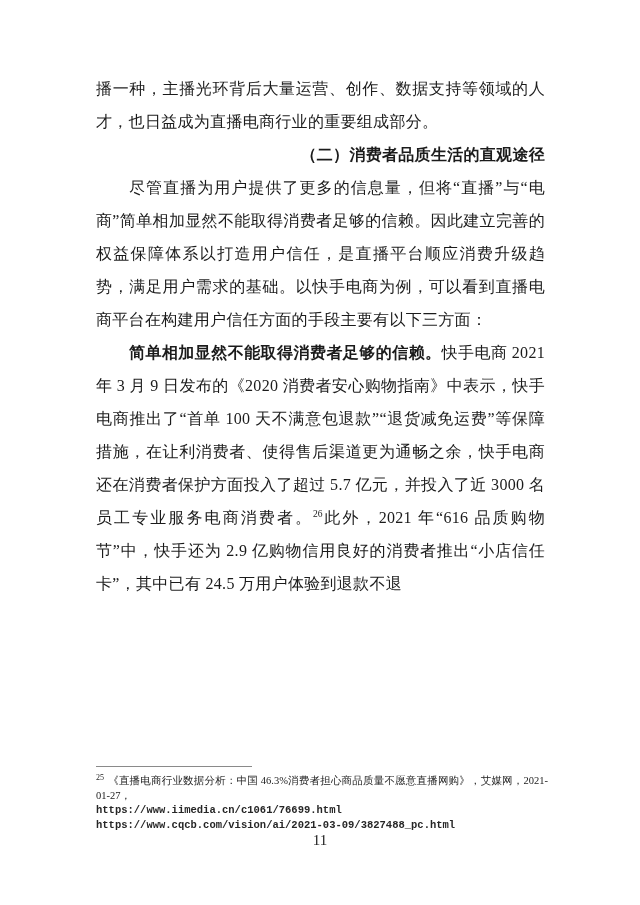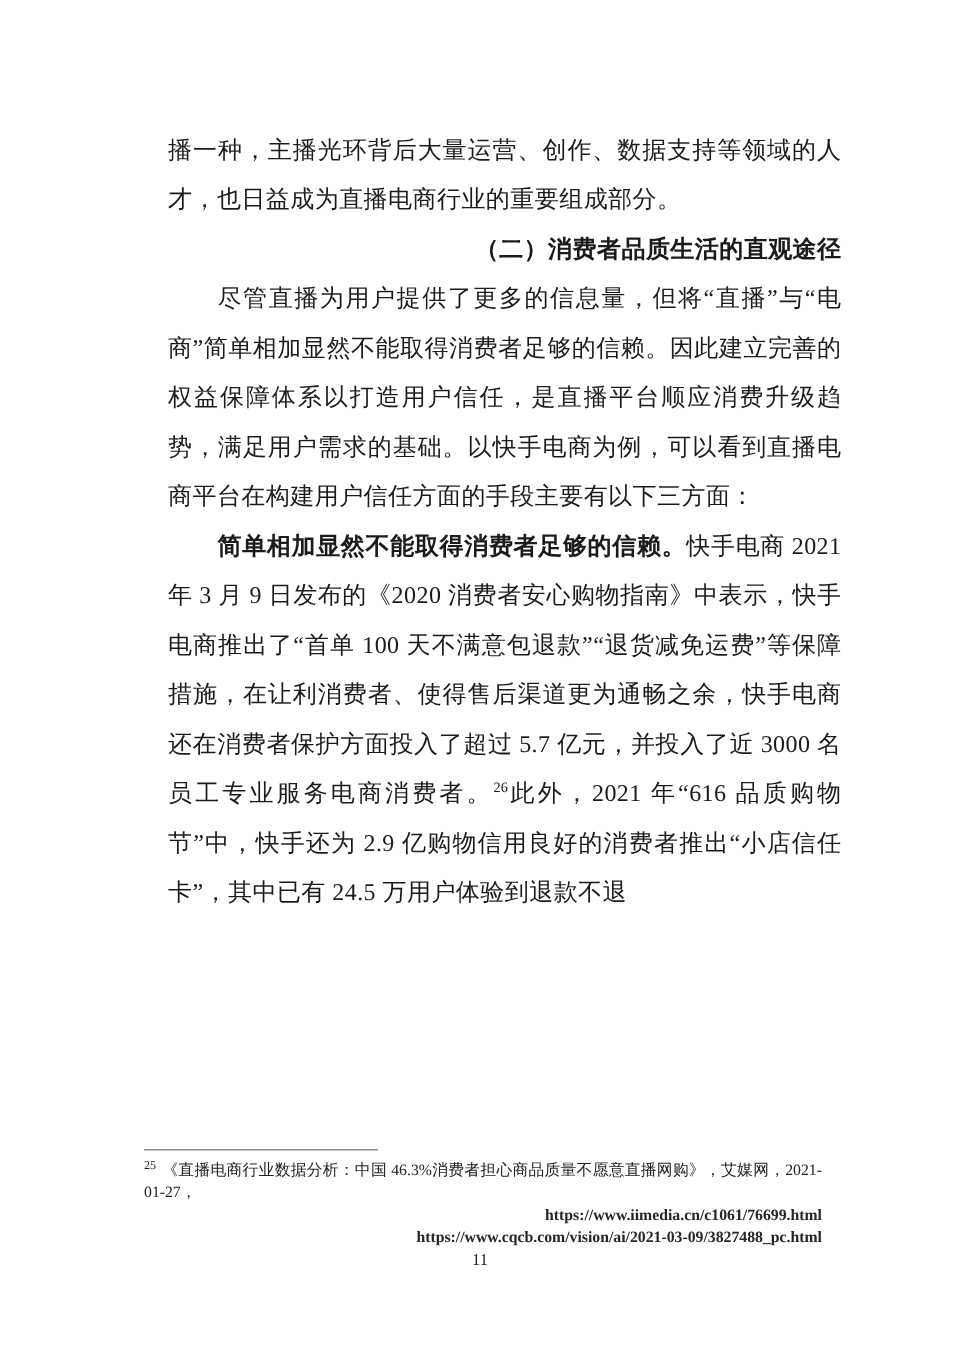--- a/index.html
+++ b/index.html
@@ -14,25 +14,24 @@
     color: #1b1b1b;
   }
   .doc-page {
     position: absolute;
     inset: 0;
     background: #ffffff;
   }
   .content {
     position: absolute;
     top: 72px;
-    left: 112px;
+    left: 96px;
     width: 449px;
     height: 678px;
     overflow: hidden;
-    margin-top: 12px;
   }
   .content p,
   .content h2 {
     font-size: 16px;
     line-height: 33px;
     text-align: justify;
     text-justify: inter-ideograph;
     letter-spacing: 0.3px;
   }
   .content h2 {
@@ -66,34 +65,33 @@
     line-height: 15px;
     text-align: justify;
   }
   sup.fn-marker {
     font-size: 8px;
     line-height: 0;
     vertical-align: super;
     margin-right: 4px;
   }
   .fn-url {
-    font-family: Liberation Serif, serif;
+    font-family: Liberation Mono, monospace;
     font-weight: 600;
     font-size: 10.5px;
     line-height: 15px;
     color: #262626;
-    text-align: right;
   }
   .page-number {
     position: absolute;
     top: 833px;
     left: 0;
     width: 640px;
     text-align: center;
-    font-size: 11px;
+    font-size: 15px;
     line-height: 14px;
     color: #222222;
   }
 </style>
 </head>
 <body>
 
 <div class="doc-page">
 
   <main class="content">

